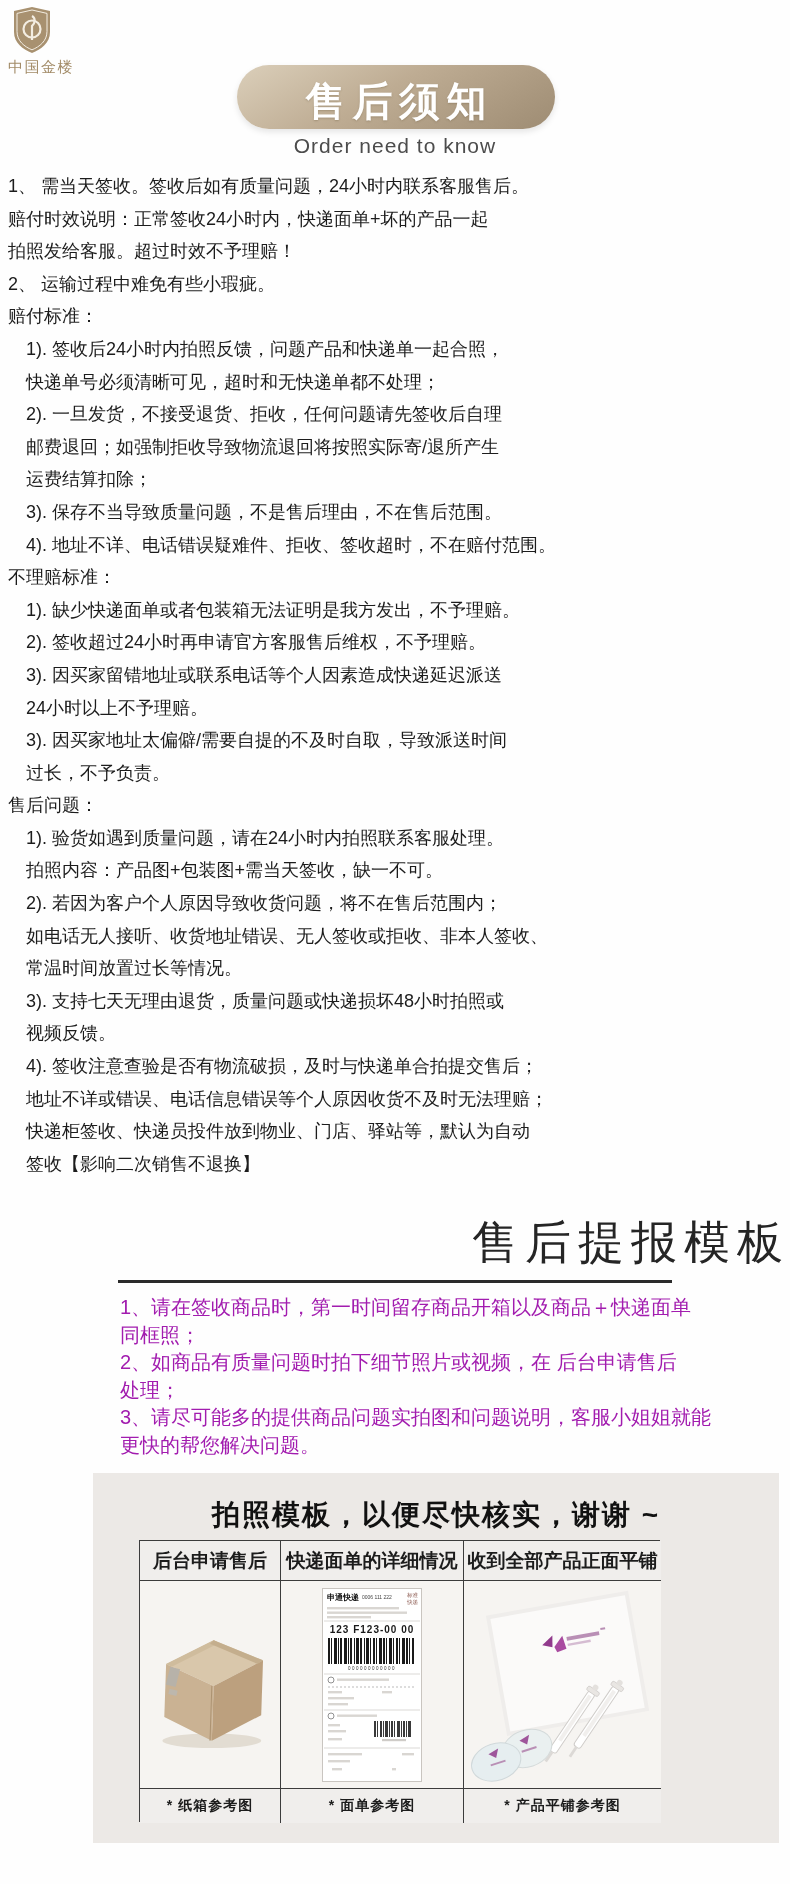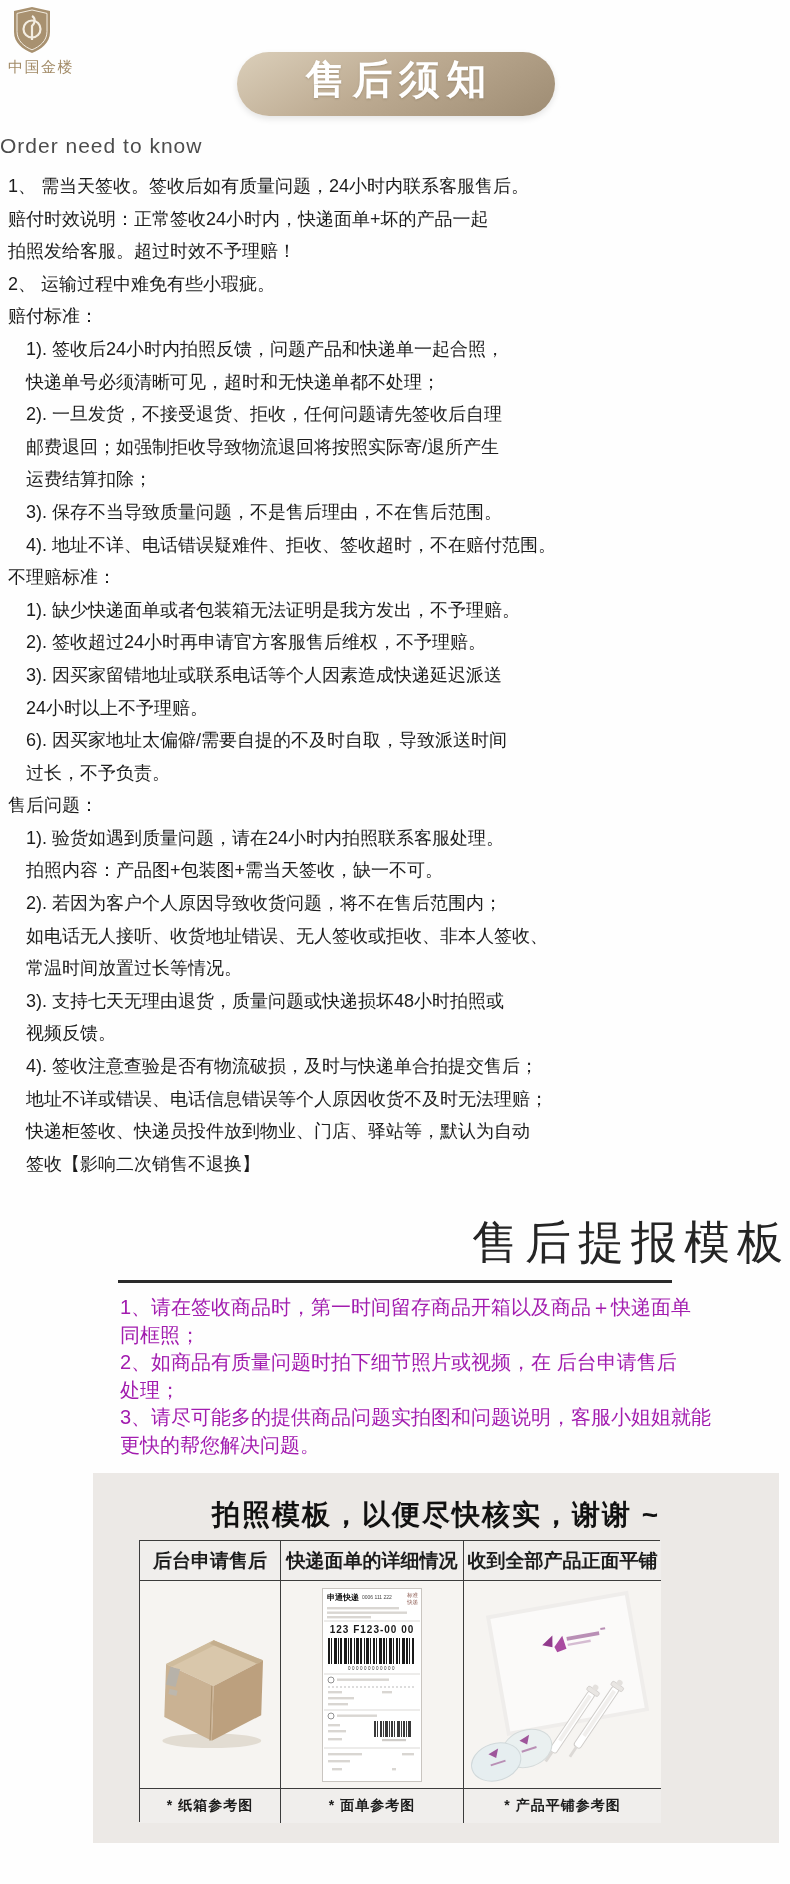--- a/index.html
+++ b/index.html
@@ -5,27 +5,27 @@
   html,body{margin:0;padding:0;background:#ffffff;}
   .page{position:relative;width:790px;height:1884px;background:#fefefe;overflow:hidden;
         font-family:"Liberation Sans","DejaVu Sans",sans-serif;color:#1c1c1c;}
 
   
   .logo{position:absolute;left:8px;top:6px;width:110px;}
   .logo svg{display:block;margin-left:4px;}
   .logo-text{color:#a28b67;font-size:15px;letter-spacing:1.5px;margin-top:4px;}
 
   
-  .banner{position:absolute;left:237px;top:52px;width:318px;height:64px;border-radius:32px;
+  .banner{position:absolute;left:237px;top:65px;width:318px;height:64px;border-radius:32px;
           background:linear-gradient(150deg,#dbcfba 0%,#beac93 45%,#9e8c73 100%);
-          display:flex;align-items:flex-start;justify-content:center;
+          display:flex;align-items:flex-end;justify-content:center;
           box-shadow:0 3px 6px rgba(0,0,0,0.10);}
   .banner-title{color:#ffffff;font-size:40px;font-weight:bold;letter-spacing:7px;
           text-shadow:0 1px 2px rgba(110,92,64,.35);padding-left:7px;}
-  .subtitle{position:absolute;left:0;top:134px;width:790px;
+  .subtitle{position:absolute;left:0;top:134px;width:790px;text-align:center;
           font-size:21px;font-weight:500;color:#4c4c4c;letter-spacing:1px;}
 
   
   .notice{position:absolute;left:0;top:170px;width:790px;}
   .nline{font-size:18px;line-height:32.6px;padding-left:8px;white-space:nowrap;}
   .nline.indent{padding-left:26px;}
 
   
   .h2{position:absolute;left:0;top:1212px;width:790px;text-align:right;
       font-size:46px;font-weight:500;color:#252525;letter-spacing:7px;}
@@ -79,21 +79,21 @@
       <div class="nline indent">2). 一旦发货，不接受退货、拒收，任何问题请先签收后自理</div>
       <div class="nline indent">邮费退回；如强制拒收导致物流退回将按照实际寄/退所产生</div>
       <div class="nline indent">运费结算扣除；</div>
       <div class="nline indent">3). 保存不当导致质量问题，不是售后理由，不在售后范围。</div>
       <div class="nline indent">4). 地址不详、电话错误疑难件、拒收、签收超时，不在赔付范围。</div>
       <div class="nline">不理赔标准：</div>
       <div class="nline indent">1). 缺少快递面单或者包装箱无法证明是我方发出，不予理赔。</div>
       <div class="nline indent">2). 签收超过24小时再申请官方客服售后维权，不予理赔。</div>
       <div class="nline indent">3). 因买家留错地址或联系电话等个人因素造成快递延迟派送</div>
       <div class="nline indent">24小时以上不予理赔。</div>
-      <div class="nline indent">6). 因买家地址太偏僻/需要自提的不及时自取，导致派送时间</div>
+      <div class="nline indent">3). 因买家地址太偏僻/需要自提的不及时自取，导致派送时间</div>
       <div class="nline indent">过长，不予负责。</div>
       <div class="nline">售后问题：</div>
       <div class="nline indent">1). 验货如遇到质量问题，请在24小时内拍照联系客服处理。</div>
       <div class="nline indent">拍照内容：产品图+包装图+需当天签收，缺一不可。</div>
       <div class="nline indent">2). 若因为客户个人原因导致收货问题，将不在售后范围内；</div>
       <div class="nline indent">如电话无人接听、收货地址错误、无人签收或拒收、非本人签收、</div>
       <div class="nline indent">常温时间放置过长等情况。</div>
       <div class="nline indent">3). 支持七天无理由退货，质量问题或快递损坏48小时拍照或</div>
       <div class="nline indent">视频反馈。</div>
       <div class="nline indent">4). 签收注意查验是否有物流破损，及时与快递单合拍提交售后；</div>

